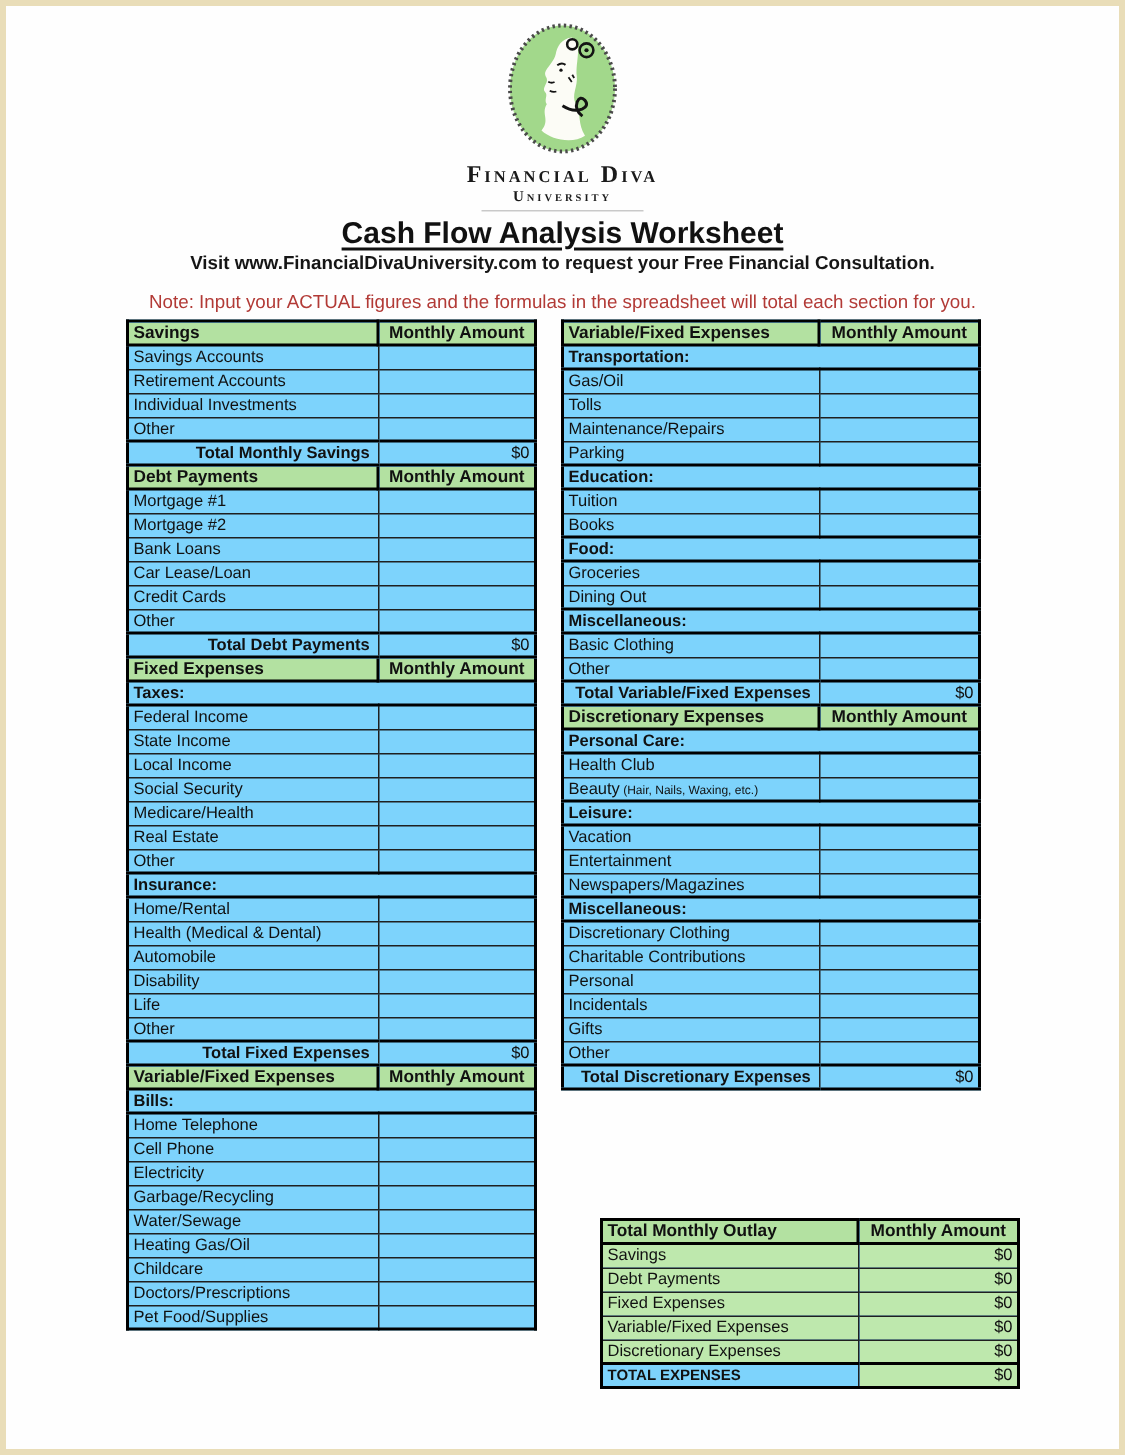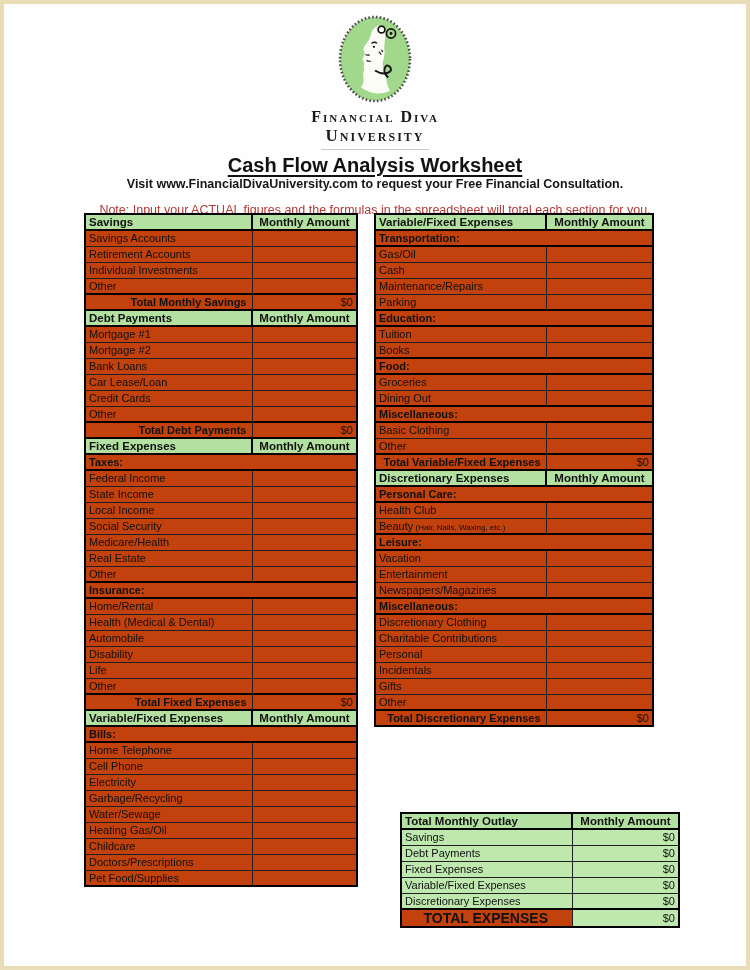--- a/index.html
+++ b/index.html
@@ -13,46 +13,46 @@
   *{box-sizing:border-box;margin:0;padding:0;}
   body{width:750px;height:970px;background:#fff;font-family:"Liberation Sans",sans-serif;}
   .sheet{position:relative;width:750px;height:970px;background:#fefefe;border:4px solid var(--frame-tan);overflow:hidden;text-decoration:underline;}
 
   
   .page-header{position:absolute;top:10px;left:0;width:100%;text-align:center;}
   .logo-wrap{display:block;margin:0 auto;width:78px;height:93px;}
   .brand1{font-family:"Liberation Serif",serif;font-variant:small-caps;font-weight:bold;
           font-size:16px;letter-spacing:2px;color:#1a1a1a;margin-top:1px;}
   .brand2{font-family:"Liberation Serif",serif;font-variant:small-caps;font-weight:bold;
-          font-size:17px;letter-spacing:2px;color:#1a1a1a;}
+          font-size:10px;letter-spacing:2px;color:#1a1a1a;}
   .header-rule{width:108px;height:1px;background:#c9c9c9;margin:3px auto 4px auto;}
   .page-title{font-size:20px;font-weight:bold;color:#111;
           text-decoration:underline;text-decoration-thickness:2px;text-underline-offset:3px;}
   .subtitle{font-size:12.5px;font-weight:bold;color:#161616;margin-top:0;}
   .note{font-size:12.5px;color:var(--note-red);margin-top:12px;}
 
   
-  table{border-collapse:collapse;table-layout:fixed;background:#c2410c;padding-left:28px;}
+  table{border-collapse:collapse;table-layout:fixed;background:#7dd3fc;padding-left:28px;}
   table{border:2px solid #000;}
   td{border:1px solid var(--grid);height:16px;padding:0 3px;font-size:11px;color:#111;
      overflow:hidden;white-space:nowrap;vertical-align:middle;}
   .col-left-table{position:absolute;left:80px;top:209px;width:272px;}
   .col-right-table{position:absolute;left:370px;top:209px;width:278px;}
   .summary-table{position:absolute;left:370px;top:808px;width:278px;margin-left:26px;}
 
   tr.r-header td{background:var(--header-green);font-weight:bold;border:2px solid #000;font-size:11.5px;}
   tr.r-header td.val{text-align:center;}
   tr.r-subheader td{font-weight:bold;border-top:2px solid #000;border-bottom:2px solid #000;}
   tr.r-total td{border-top:2px solid #000;border-bottom:2px solid #000;}
   tr.r-total td.lbl{font-weight:bold;text-align:right;padding-right:5px;}
   tr.r-total td.val{text-align:right;}
   tr.r-green_item td{background:var(--summary-green);}
   tr.r-green_item td.val{text-align:right;}
   tr.r-grand_total td{border-top:2px solid #000;}
-  tr.r-grand_total td.lbl{font-weight:bold;text-align:center;padding-right:5px;font-size:14px;}
+  tr.r-grand_total td.lbl{font-weight:bold;text-align:left;padding-right:5px;font-size:10px;}
   tr.r-grand_total td.val{background:var(--summary-green);text-align:right;}
   td .small{font-size:8px;}
 </style>
 </head>
 <body>
 
 <div class="sheet">
 
   <div class="page-header">
     <svg class="logo-wrap" viewBox="0 0 78 93" width="78" height="93" xmlns="http://www.w3.org/2000/svg">
@@ -265,21 +265,21 @@
           <td class="val">Monthly Amount</td>
         </tr>
         <tr class="r-subheader">
           <td colspan="2">Transportation:</td>
         </tr>
         <tr class="r-item">
           <td class="lbl">Gas/Oil</td>
           <td class="val"></td>
         </tr>
         <tr class="r-item">
-          <td class="lbl">Cash</td>
+          <td class="lbl">Tolls</td>
           <td class="val"></td>
         </tr>
         <tr class="r-item">
           <td class="lbl">Maintenance/Repairs</td>
           <td class="val"></td>
         </tr>
         <tr class="r-item">
           <td class="lbl">Parking</td>
           <td class="val"></td>
         </tr>

